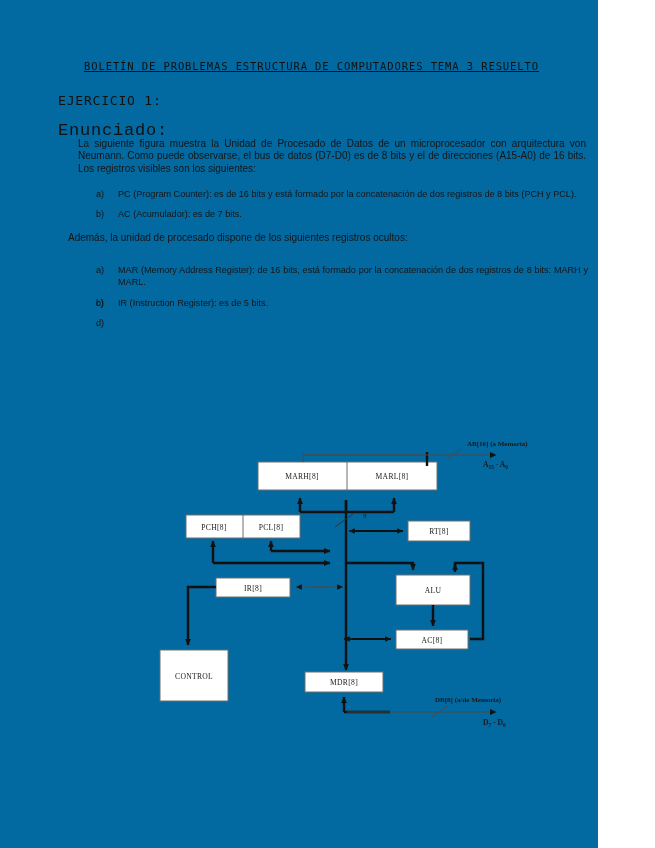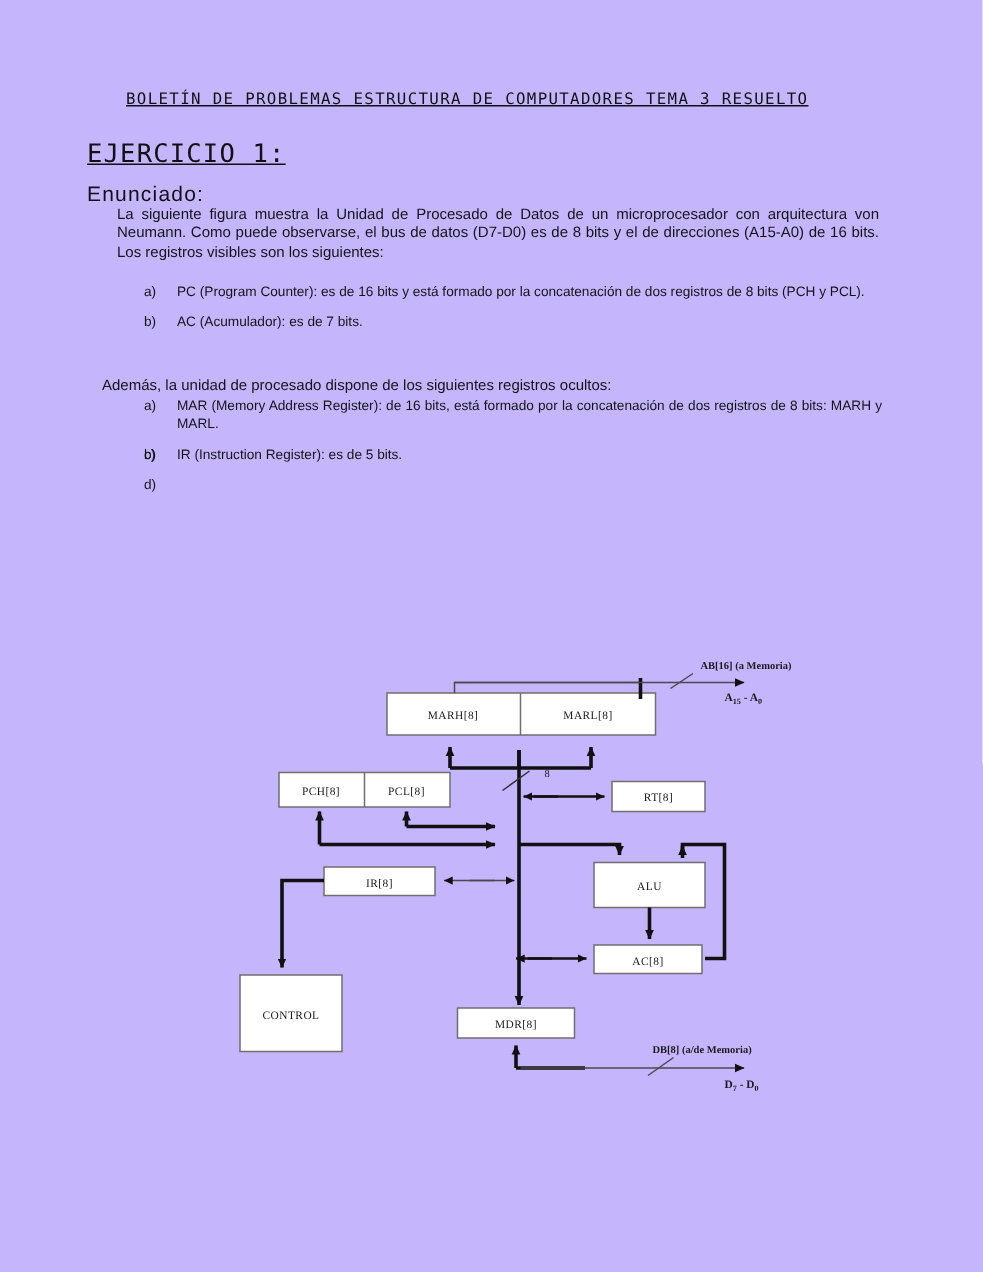--- a/index.html
+++ b/index.html
@@ -6,23 +6,23 @@
   html, body {
     margin: 0;
     padding: 0;
     background: #ffffff;
   }
   body {
     font-family: "Liberation Serif", serif;
   }
   .page {
     position: relative;
-    width: 655px;
+    width: 598px;
     height: 848px;
-    background: #c4b5fd;
+    background: #0369a1;
     box-sizing: border-box;
     overflow: hidden;
   }
 
   
   .doc-title {
     position: absolute;
     left: 84px;
     top: 60px;
     width: 500px;
@@ -31,32 +31,31 @@
     letter-spacing: 0.9px;
     color: #111;
     text-decoration: underline;
     white-space: nowrap;
   }
   .exercise-title {
     position: absolute;
     left: 58px;
     top: 93px;
     font-family: "DejaVu Sans Mono", monospace;
-    font-size: 17px;
+    font-size: 13px;
     letter-spacing: 0.8px;
     color: #111;
-    text-decoration: underline;
     white-space: nowrap;
   }
   .statement-label {
     position: absolute;
     left: 58px;
     top: 121px;
-    font-family: Liberation Sans, sans-serif;
-    font-size: 14px;
+    font-family: Liberation Mono, monospace;
+    font-size: 17px;
     letter-spacing: 0.8px;
     color: #111;
     white-space: nowrap;
   }
 
   
   .prose {
     position: absolute;
     font-family: "Liberation Sans", sans-serif;
     color: #151515;
@@ -64,21 +63,21 @@
     line-height: 12.4px;
     text-align: justify;
   }
   .para-intro {
     left: 78px;
     top: 138px;
     width: 508px;
   }
   .para-extra {
     left: 68px;
-    top: 252px;
+    top: 232px;
     width: 520px;
   }
 
   .list {
     position: absolute;
     font-family: "Liberation Sans", sans-serif;
     color: #151515;
     font-size: 9.1px;
     line-height: 12.4px;
   }

